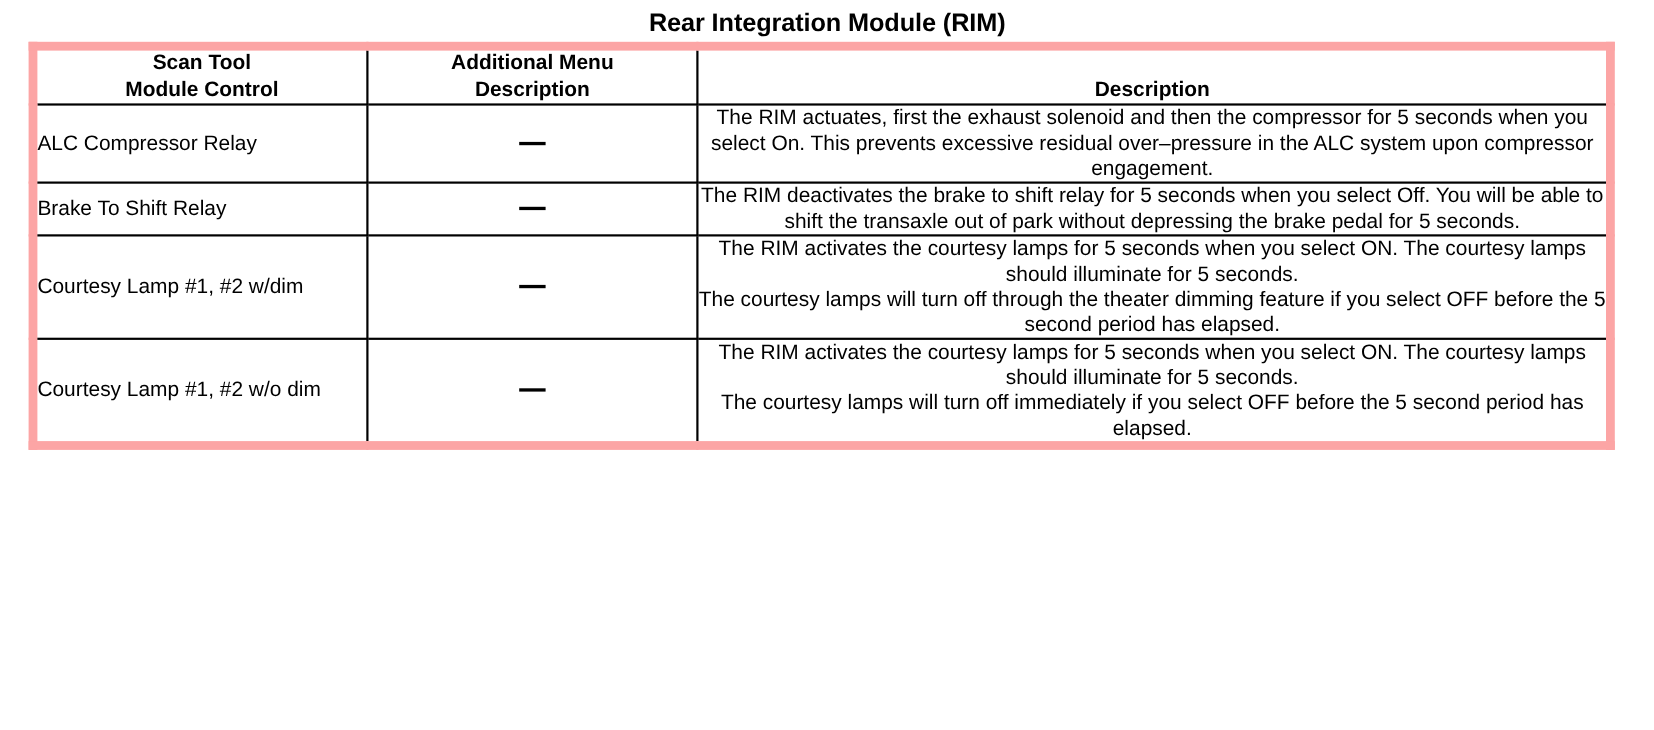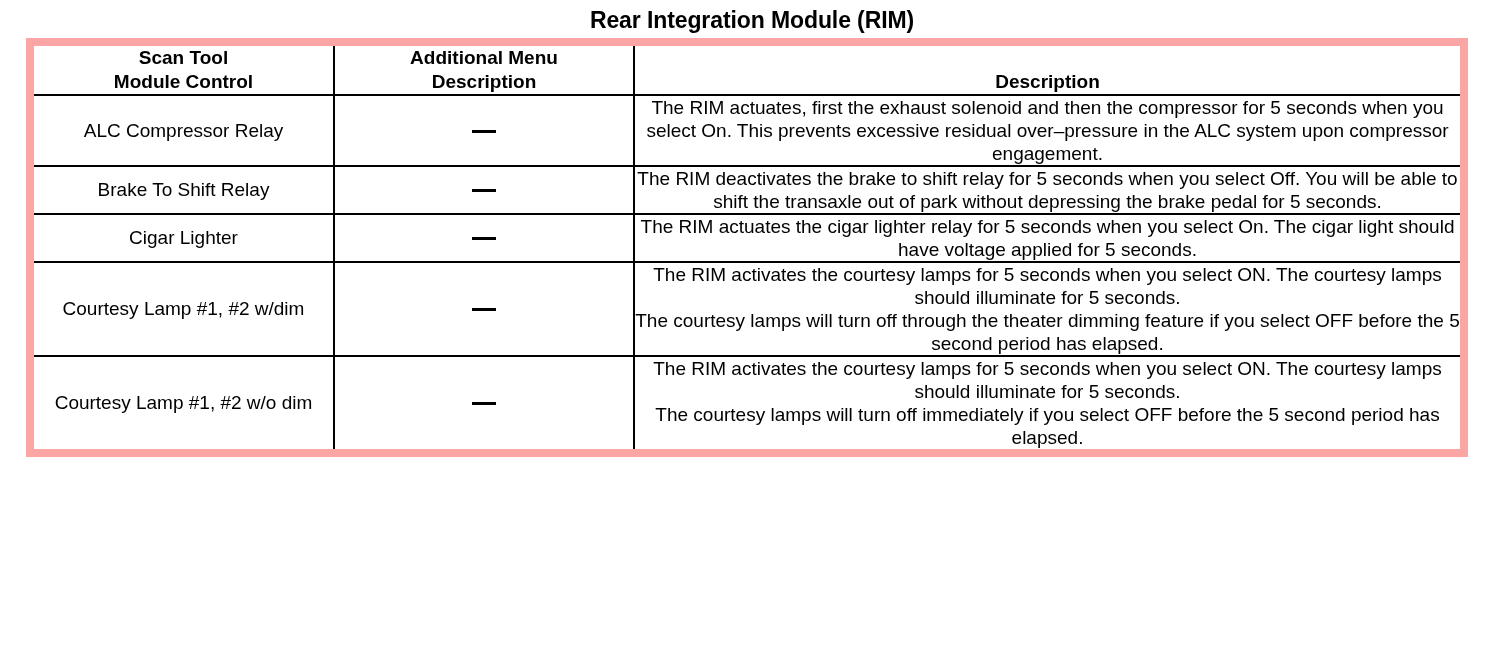--- a/index.html
+++ b/index.html
@@ -68,21 +68,21 @@
     padding: 9px 6px 10px 6px;
   }
   thead th.desc-head {
     vertical-align: bottom;
   }
 
   td.control {
     font-size: 19px;
     line-height: 26px;
     padding: 6px 8px 6px 14px;
-    text-align: center;
+    text-align: left;
   }
 
   td.menu {
     text-align: center;
     font-size: 19px;
     line-height: 20px;
   }
   td.menu .dash {
     display: inline-block;
     width: 24px;
@@ -146,29 +146,20 @@
         <tr>
           <td class="control">Brake To Shift Relay</td>
           <td class="menu">
             <span class="dash"></span>
           </td>
           <td class="desc">
             <p>The RIM deactivates the brake to shift relay for 5 seconds when you select Off. You will be able to shift the transaxle out of park without depressing the brake pedal for 5 seconds.</p>
           </td>
         </tr>
 
-        <tr>
-          <td class="control">Cigar Lighter</td>
-          <td class="menu">
-            <span class="dash"></span>
-          </td>
-          <td class="desc">
-            <p>The RIM actuates the cigar lighter relay for 5 seconds when you select On. The cigar light should have voltage applied for 5 seconds.</p>
-          </td>
-        </tr>
 
         <tr>
           <td class="control">Courtesy Lamp #1, #2 w/dim</td>
           <td class="menu">
             <span class="dash"></span>
           </td>
           <td class="desc">
             <p>The RIM activates the courtesy lamps for 5 seconds when you select ON. The courtesy lamps should illuminate for 5 seconds.</p>
             <p>The courtesy lamps will turn off through the theater dimming feature if you select OFF before the 5 second period has elapsed.</p>
           </td>

